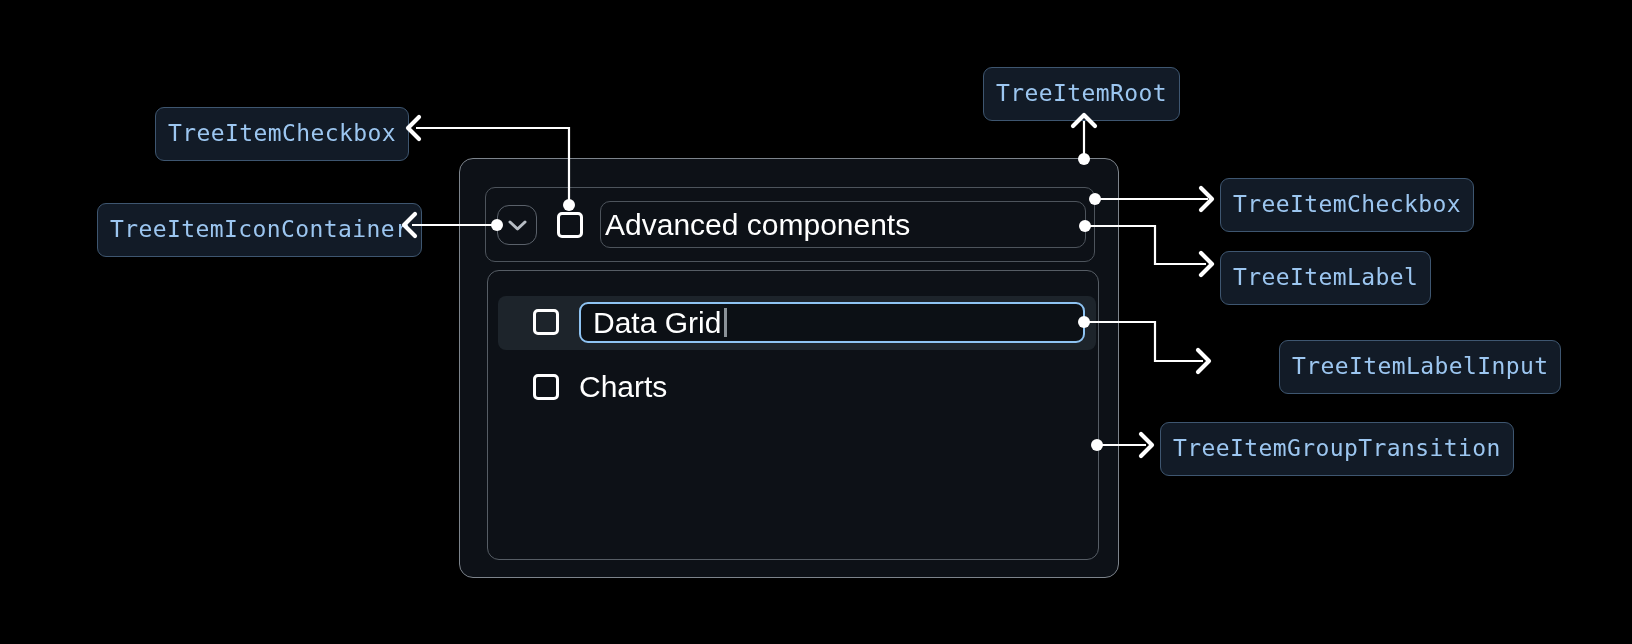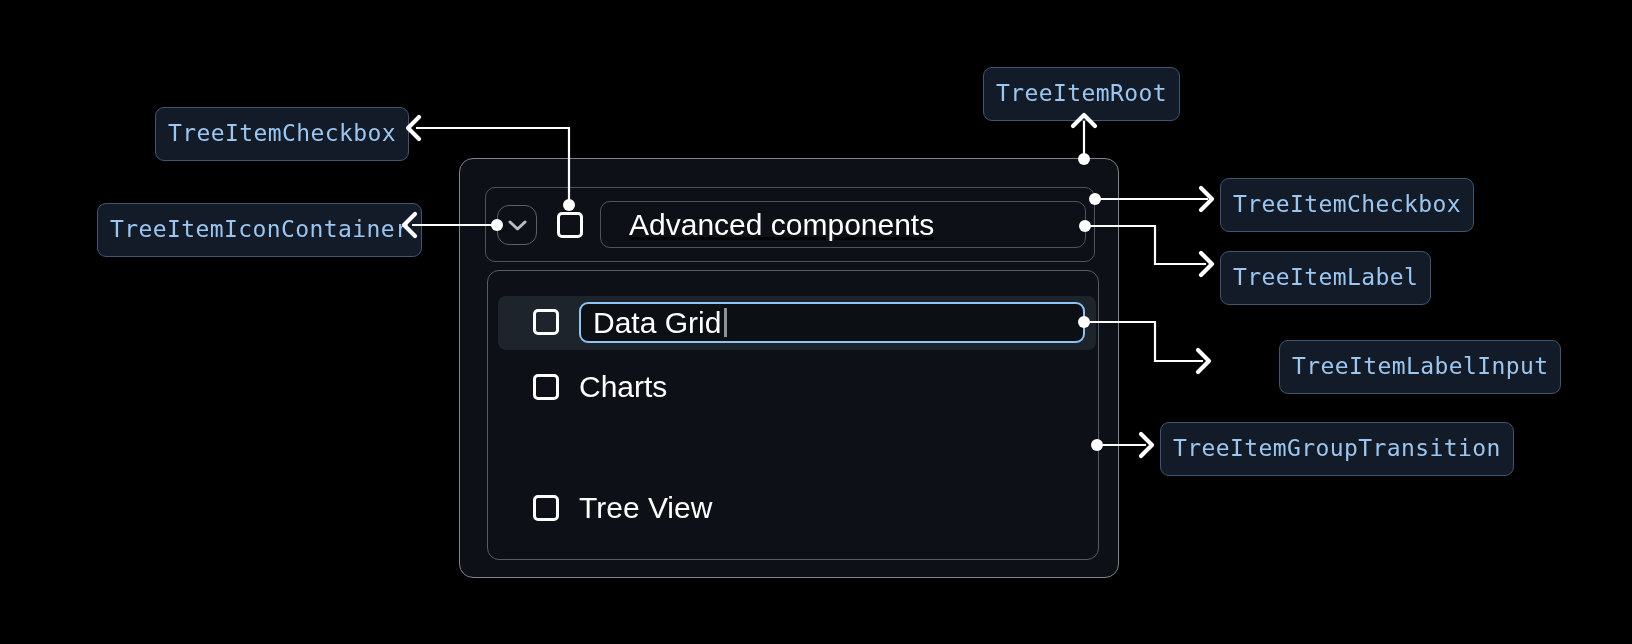--- a/index.html
+++ b/index.html
@@ -38,22 +38,21 @@
     border-radius:5px;
     background:transparent;
   }
   .header-checkbox{position:absolute;left:71px;top:24px;}
   .tree-label-box{
     position:absolute;left:114px;top:13px;width:486px;height:47px;
     box-sizing:border-box;
     border:1.5px solid #4d545c;
     border-radius:10px;
     display:flex;align-items:center;
-    padding-left:28px;
-    text-decoration:underline;
+    padding-left:4px;
   }
   .tree-text{
     color:#ffffff;font-size:30px;line-height:1;white-space:nowrap;
   }
   .tree-group{
     position:absolute;left:487px;top:270px;width:612px;height:290px;
     box-sizing:border-box;
     border:1.5px solid #565d65;
     border-radius:12px;
   }
@@ -125,24 +124,20 @@
       <span class="caret"></span>
     </div>
   </div>
 
   <div class="tree-row" style="top:99px">
     <div class="checkbox"></div>
     <span class="tree-text">Charts</span>
   </div>
 
 
-  <div class="tree-row" style="top:220px">
-    <div class="checkbox"></div>
-    <span class="tree-text">Tree View</span>
-  </div>
 
 </div>
 
 <span class="pill" style="left:155px;top:107px">TreeItemCheckbox</span>
 <span class="pill" style="left:97px;top:203px">TreeItemIconContainer</span>
 <span class="pill" style="left:983px;top:67px">TreeItemRoot</span>
 <span class="pill" style="left:1220px;top:178px">TreeItemCheckbox</span>
 <span class="pill" style="left:1220px;top:251px">TreeItemLabel</span>
 <span class="pill" style="left:1279px;top:340px">TreeItemLabelInput</span>
 <span class="pill" style="left:1160px;top:422px">TreeItemGroupTransition</span>

